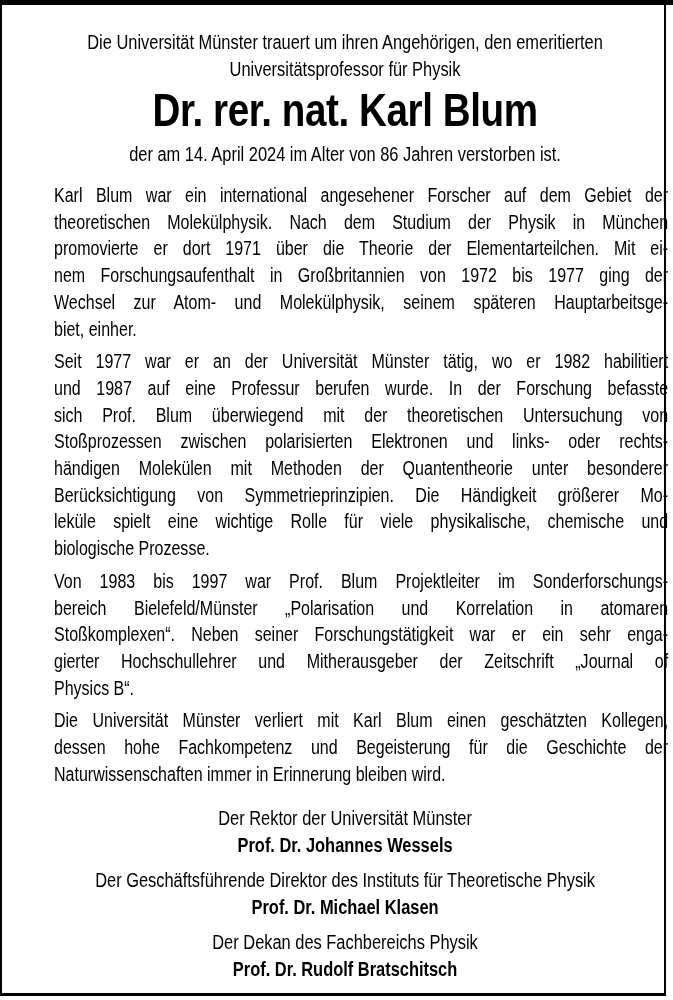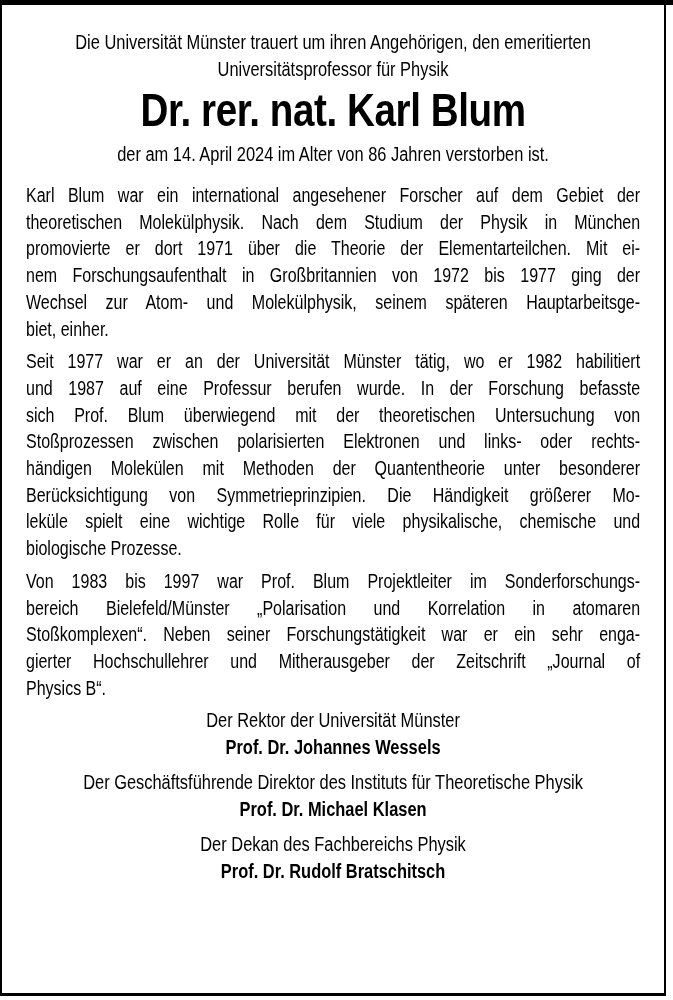--- a/index.html
+++ b/index.html
@@ -8,44 +8,44 @@
     background: #ffffff; color: #000000;
     font-family: "Liberation Sans", "DejaVu Sans", sans-serif;
     overflow: hidden;
   }
   .frame-top    { position: absolute; left: 0;   top: 0;     width: 673px; height: 5px;  background: #000; }
   .frame-left   { position: absolute; left: 0;   top: 0;     width: 2px;   height: 996px; background: #000; }
   .frame-right  { position: absolute; left: 664px; top: 0;   width: 2px;   height: 996px; background: #000; }
   .frame-bottom { position: absolute; left: 0;   top: 993px; width: 666px; height: 3px;  background: #000; }
 
   .content {
-    position: absolute; left: 2px; top: 5px; width: 621px;
+    position: absolute; left: 14px; top: 5px; width: 621px;
     padding: 24px 28px 0 24px; box-sizing: border-box;
   }
 
   
   .tline {
     width: 748px;
     transform: scaleX(0.821);
     transform-origin: 0 0;
     white-space: normal;
   }
   .cline { text-align: center; }
   .jline { text-align: justify; text-align-last: justify; }
   .lastline { text-align: justify; text-align-last: left; }
 
   .intro-line { font-size: 20px; line-height: 27px; }
   .title { font-size: 47px; line-height: 50px; font-weight: 700; margin: 2px 0 0 0; letter-spacing: -0.5px; }
   .sub { font-size: 20px; line-height: 27px; margin-top: 6px; }
 
   .body-block { margin-top: 14px; }
-  .para { margin: 0 0 6px 0; }
+  .para { margin: 0 0 6px 16px; }
   .para .tline { font-size: 19.5px; line-height: 26.7px; }
 
-  .sigs { margin-top: 6px; }
+  .sigs { margin-top: 18px; }
   .sig-pair { margin: 0 0 8px 0; }
   .sig-role { font-size: 20px; line-height: 27px; }
   .sig-name { font-size: 20px; line-height: 27px; font-weight: 700; }
 </style>
 </head>
 <body>
 
 <div>
   <div class="frame-top"></div>
   <div class="frame-left"></div>
@@ -81,20 +81,25 @@
           <div class="tline jline">leküle spielt eine wichtige Rolle für viele physikalische, chemische und</div>
           <div class="tline lastline">biologische Prozesse.</div>
         </div>
         <div class="para">
           <div class="tline jline">Von 1983 bis 1997 war Prof. Blum Projektleiter im Sonderforschungs-</div>
           <div class="tline jline">bereich Bielefeld/Münster „Polarisation und Korrelation in atomaren</div>
           <div class="tline jline">Stoßkomplexen“. Neben seiner Forschungstätigkeit war er ein sehr enga-</div>
           <div class="tline jline">gierter Hochschullehrer und Mitherausgeber der Zeitschrift „Journal of</div>
           <div class="tline lastline">Physics B“.</div>
         </div>
+        <div class="para">
+          <div class="tline jline">Die Universität Münster verliert mit Karl Blum einen geschätzten Kollegen,</div>
+          <div class="tline jline">dessen hohe Fachkompetenz und Begeisterung für die Geschichte der</div>
+          <div class="tline lastline">Naturwissenschaften immer in Erinnerung bleiben wird.</div>
+        </div>
       </div>
 
     <div class="sigs">
         <div class="sig-pair">
           <div class="tline cline sig-role">Der Rektor der Universität Münster</div>
           <div class="tline cline sig-name">Prof. Dr. Johannes Wessels</div>
         </div>
         <div class="sig-pair">
           <div class="tline cline sig-role">Der Geschäftsführende Direktor des Instituts für Theoretische Physik</div>
           <div class="tline cline sig-name">Prof. Dr. Michael Klasen</div>

